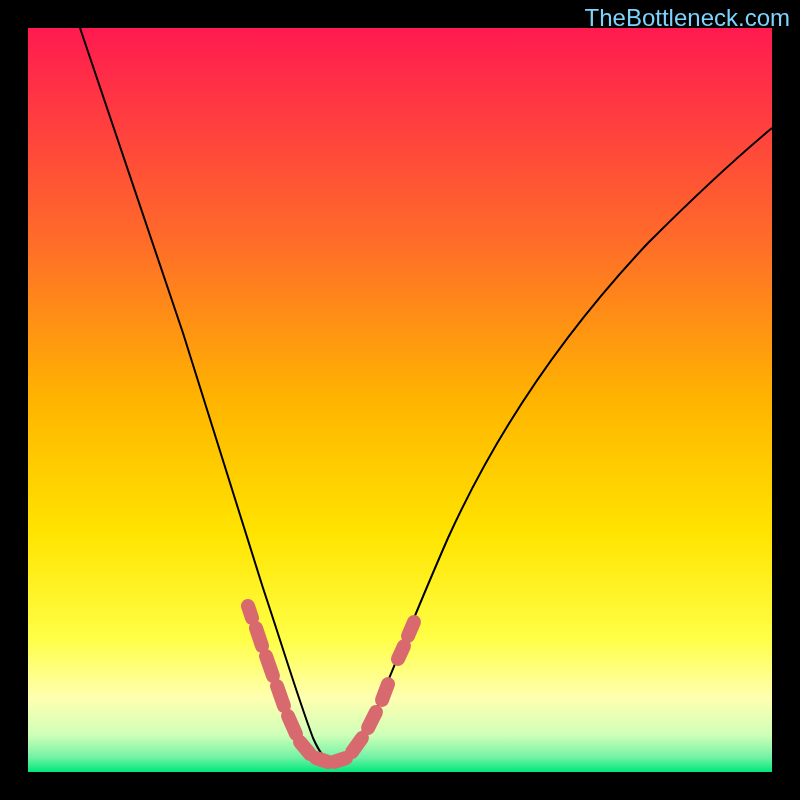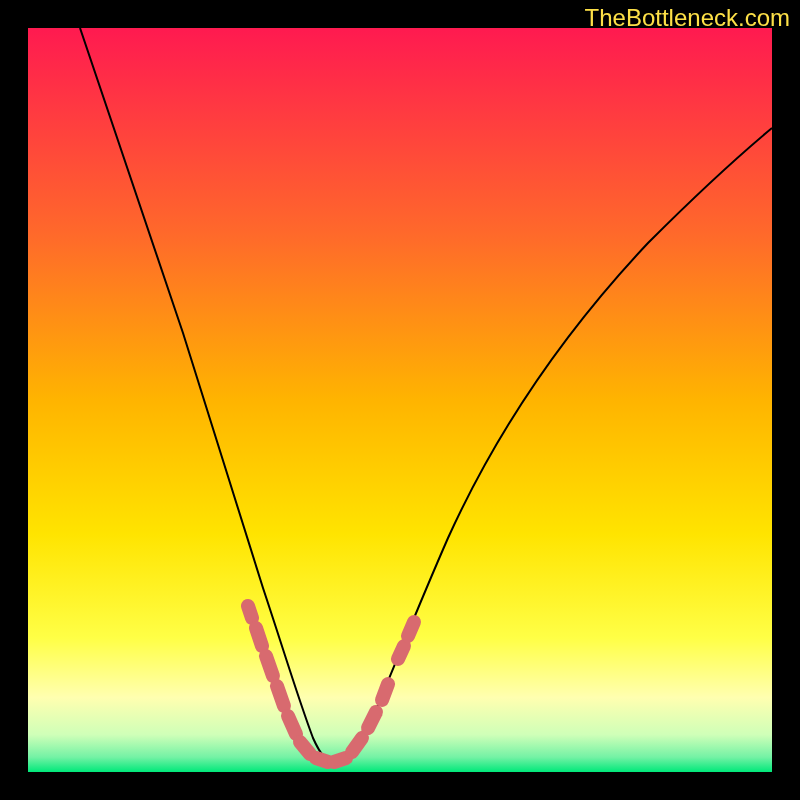--- a/index.html
+++ b/index.html
@@ -23,21 +23,21 @@
     position: absolute;
     top: 28px;
     left: 28px;
     width: 744px;
     height: 744px;
   }
   .watermark {
     position: absolute;
     top: 4px;
     right: 10px;
-    color: #fde047;
+    color: #7dd3fc;
     font-size: 24px;
     font-weight: 400;
     letter-spacing: 0px;
     user-select: none;
   }
 </style>
 </head>
 <body>
 
 <div class="frame">

